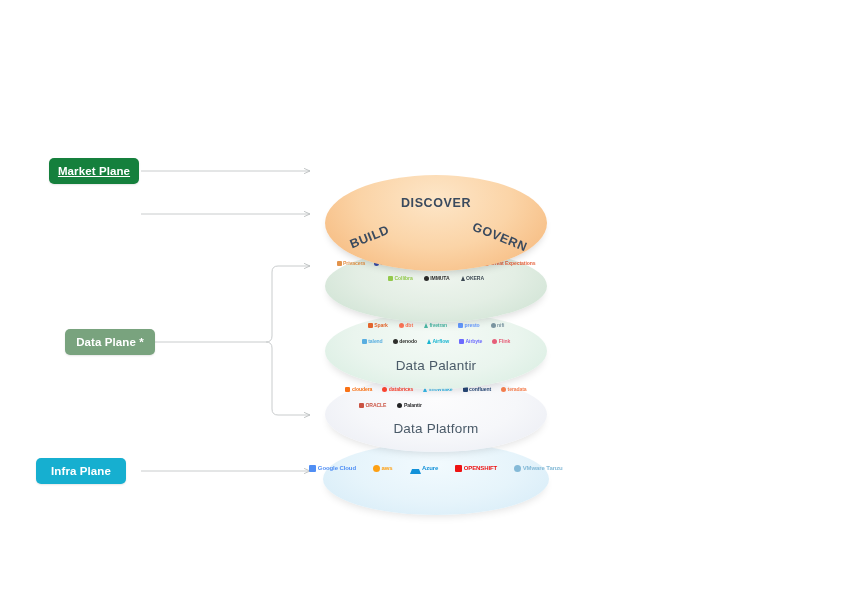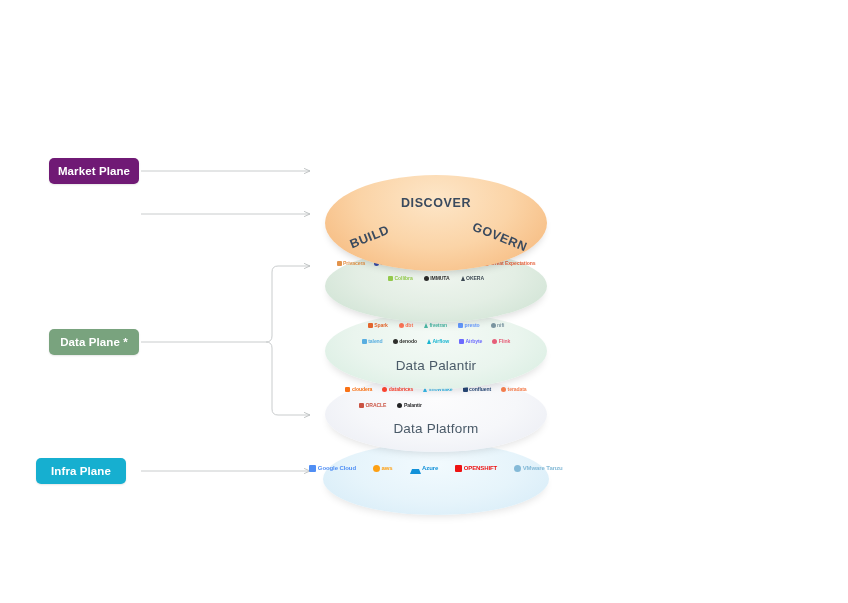--- a/index.html
+++ b/index.html
@@ -28,23 +28,23 @@
     display: flex;
     align-items: center;
     justify-content: center;
     color: #ffffff;
     font-size: 11.5px;
     font-weight: bold;
     letter-spacing: 0.1px;
     box-shadow: 0 1px 2px rgba(0,0,0,0.10);
     white-space: nowrap;
   }
-  #badge-market  { left: 49px; top: 158px; background: #701a75; }
+  #badge-market  { left: 49px; top: 158px; background: #15803d; text-decoration: underline; }
   #badge-control { left: 49px; top: 201px; background: #4A5F78; }
-  #badge-data    { left: 49px; top: 329px; background: #79A37E; text-align: center; }
+  #badge-data    { left: 65px; top: 329px; background: #79A37E; text-align: center; }
   #badge-infra   { left: 36px; top: 458px; background: #16AFD0; }
 
   
   #connectors {
     position: absolute;
     left: 0;
     top: 0;
     width: 848px;
     height: 603px;
     pointer-events: none;

